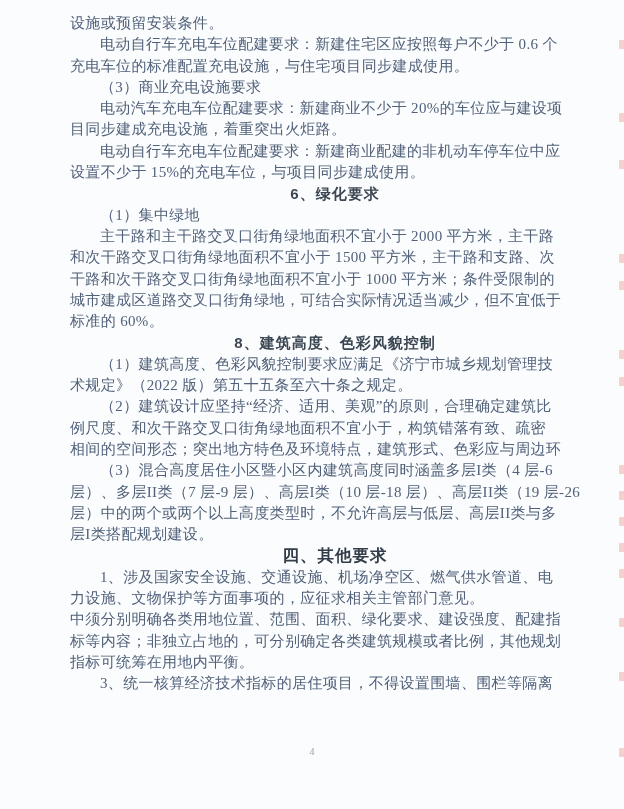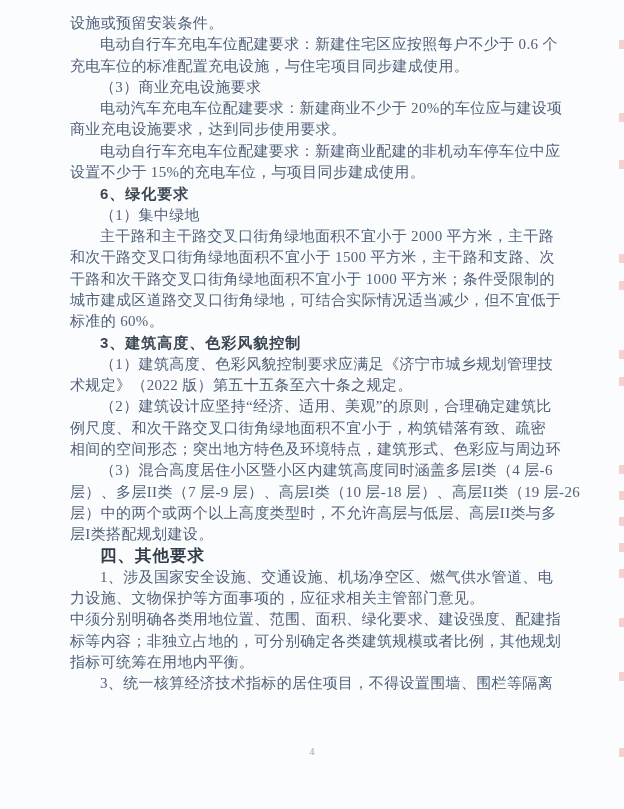--- a/index.html
+++ b/index.html
@@ -22,20 +22,21 @@
     letter-spacing:0.35px;
     color:#51617a;
     white-space:nowrap;
   }
   .ind { text-indent:30px; }
   .h {
     font-family:"Liberation Sans","DejaVu Sans",sans-serif;
     font-weight:bold;
     color:#3b4653;
     letter-spacing:1px;
+    text-align:center;
   }
   .h2 { font-size:16.5px; color:#333d49; }
   .pagenum {
     position:absolute;
     left:0; right:0; top:746px;
     text-align:center;
     font-size:10px;
     color:#9aa4b0;
     font-family:"Liberation Serif","DejaVu Serif",serif;
   }
@@ -50,31 +51,31 @@
 </head>
 <body>
 
 <div class="page">
   <div class="textblock">
     <p class="ln">设施或预留安装条件。</p>
     <p class="ln ind">电动自行车充电车位配建要求：新建住宅区应按照每户不少于 0.6 个</p>
     <p class="ln">充电车位的标准配置充电设施，与住宅项目同步建成使用。</p>
     <p class="ln ind">（3）商业充电设施要求</p>
     <p class="ln ind">电动汽车充电车位配建要求：新建商业不少于 20%的车位应与建设项</p>
-    <p class="ln">商业充电设施要求，达到同步使用要求。</p>
+    <p class="ln">目同步建成充电设施，着重突出火炬路。</p>
     <p class="ln ind">电动自行车充电车位配建要求：新建商业配建的非机动车停车位中应</p>
     <p class="ln">设置不少于 15%的充电车位，与项目同步建成使用。</p>
     <p class="ln ind h">6、绿化要求</p>
     <p class="ln ind">（1）集中绿地</p>
     <p class="ln ind">主干路和主干路交叉口街角绿地面积不宜小于 2000 平方米，主干路</p>
     <p class="ln">和次干路交叉口街角绿地面积不宜小于 1500 平方米，主干路和支路、次</p>
     <p class="ln">干路和次干路交叉口街角绿地面积不宜小于 1000 平方米；条件受限制的</p>
     <p class="ln">城市建成区道路交叉口街角绿地，可结合实际情况适当减少，但不宜低于</p>
     <p class="ln">标准的 60%。</p>
-    <p class="ln ind h">3、建筑高度、色彩风貌控制</p>
+    <p class="ln ind h">8、建筑高度、色彩风貌控制</p>
     <p class="ln ind">（1）建筑高度、色彩风貌控制要求应满足《济宁市城乡规划管理技</p>
     <p class="ln">术规定》（2022 版）第五十五条至六十条之规定。</p>
     <p class="ln ind">（2）建筑设计应坚持“经济、适用、美观”的原则，合理确定建筑比</p>
     <p class="ln">例尺度、和次干路交叉口街角绿地面积不宜小于，构筑错落有致、疏密</p>
     <p class="ln">相间的空间形态；突出地方特色及环境特点，建筑形式、色彩应与周边环</p>
     <p class="ln ind">（3）混合高度居住小区暨小区内建筑高度同时涵盖多层I类（4 层-6</p>
     <p class="ln">层）、多层II类（7 层-9 层）、高层I类（10 层-18 层）、高层II类（19 层-26</p>
     <p class="ln">层）中的两个或两个以上高度类型时，不允许高层与低层、高层II类与多</p>
     <p class="ln">层I类搭配规划建设。</p>
     <p class="ln ind h h2">四、其他要求</p>

